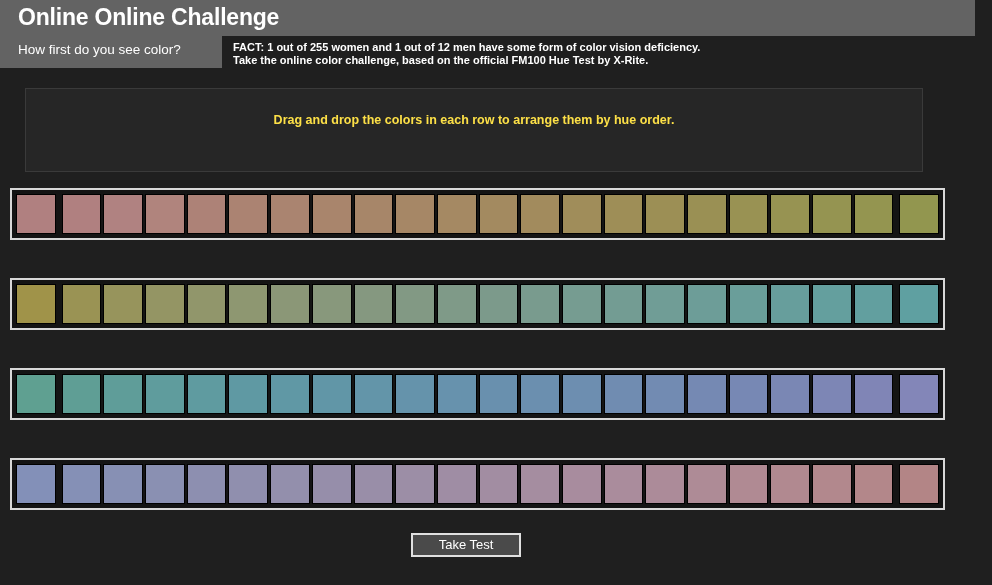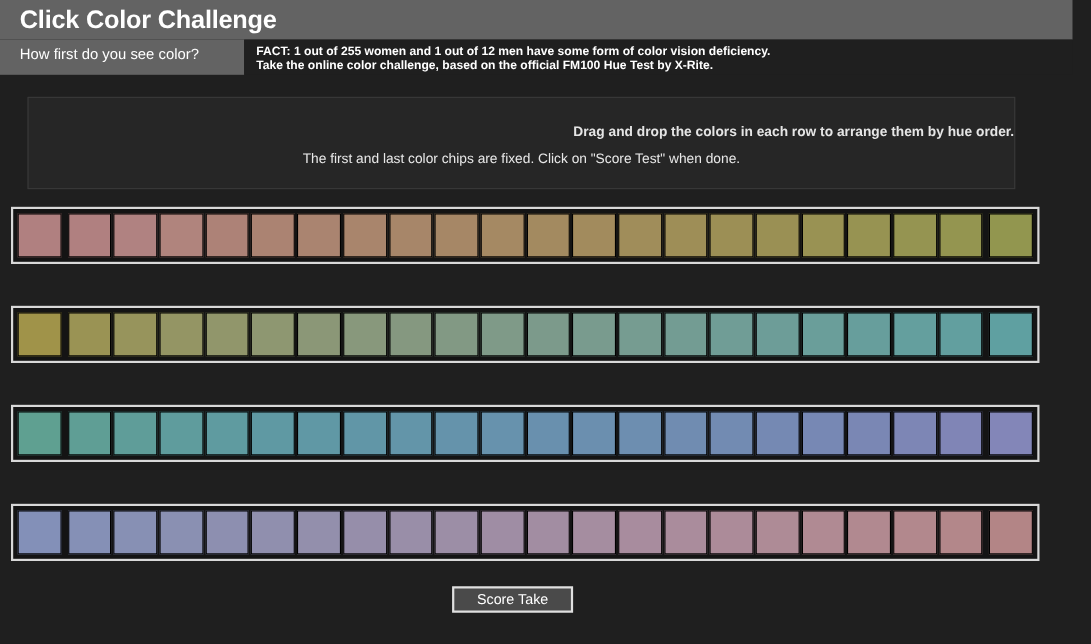--- a/index.html
+++ b/index.html
@@ -78,24 +78,24 @@
     height: 84px;
     background: #262626;
     border: 1px solid #3a3a3a;
     box-sizing: border-box;
   }
   #instruction-primary {
     position: absolute;
     top: 24px;
     left: 0;
     width: 100%;
-    text-align: right;
+    text-align: center;
     font-size: 12.5px;
     font-weight: bold;
-    color: #e5e5e5;
+    color: #fde047;
   }
   #instruction-secondary {
     position: absolute;
     top: 48px;
     left: 0;
     width: 100%;
     text-align: center;
     font-size: 12.5px;
     color: #e8e8e8;
   }
@@ -147,32 +147,31 @@
     line-height: 20px;
     text-align: center;
     cursor: pointer;
     padding: 0;
   }
 </style>
 </head>
 <body>
 
 <div id="header-bar"></div>
-<div id="app-title">Click Color Challenge</div>
+<div id="app-title">Online Online Challenge</div>
 
 <div id="subtitle-bar"></div>
 <div id="app-subtitle">How first do you see color?</div>
 
 <div id="fact-panel"></div>
 <div id="fact-line-1" class="fact-line">FACT: 1 out of 255 women and 1 out of 12 men have some form of color vision deficiency.</div>
 <div id="fact-line-2" class="fact-line">Take the online color challenge, based on the official FM100 Hue Test by X-Rite.</div>
 
 <div id="instruction-box">
   <div id="instruction-primary">Drag and drop the colors in each row to arrange them by hue order.</div>
-  <div id="instruction-secondary">The first and last color chips are fixed. Click on "Score Test" when done.</div>
 </div>
 
 <div id="color-row-0" class="color-row">
     <div class="chip fixed-chip fixed-first" style="background-color: rgb(176, 128, 128);"></div>
     <div class="chip" style="background-color: rgb(176, 128, 128);"></div>
     <div class="chip" style="background-color: rgb(176, 130, 129);"></div>
     <div class="chip" style="background-color: rgb(176, 132, 125);"></div>
     <div class="chip" style="background-color: rgb(173, 130, 119);"></div>
     <div class="chip" style="background-color: rgb(171, 131, 114);"></div>
     <div class="chip" style="background-color: rgb(170, 132, 112);"></div>
@@ -258,13 +257,13 @@
     <div class="chip" style="background-color: rgb(170, 140, 156);"></div>
     <div class="chip" style="background-color: rgb(172, 139, 153);"></div>
     <div class="chip" style="background-color: rgb(174, 139, 150);"></div>
     <div class="chip" style="background-color: rgb(176, 138, 147);"></div>
     <div class="chip" style="background-color: rgb(177, 137, 144);"></div>
     <div class="chip" style="background-color: rgb(178, 136, 141);"></div>
     <div class="chip" style="background-color: rgb(179, 135, 138);"></div>
     <div class="chip fixed-chip fixed-last" style="background-color: rgb(179, 133, 134);"></div>
   </div>
 
-<button id="score-test-button">Score Take</button>
+<button id="score-test-button">Take Test</button>
 
 </body></html>

